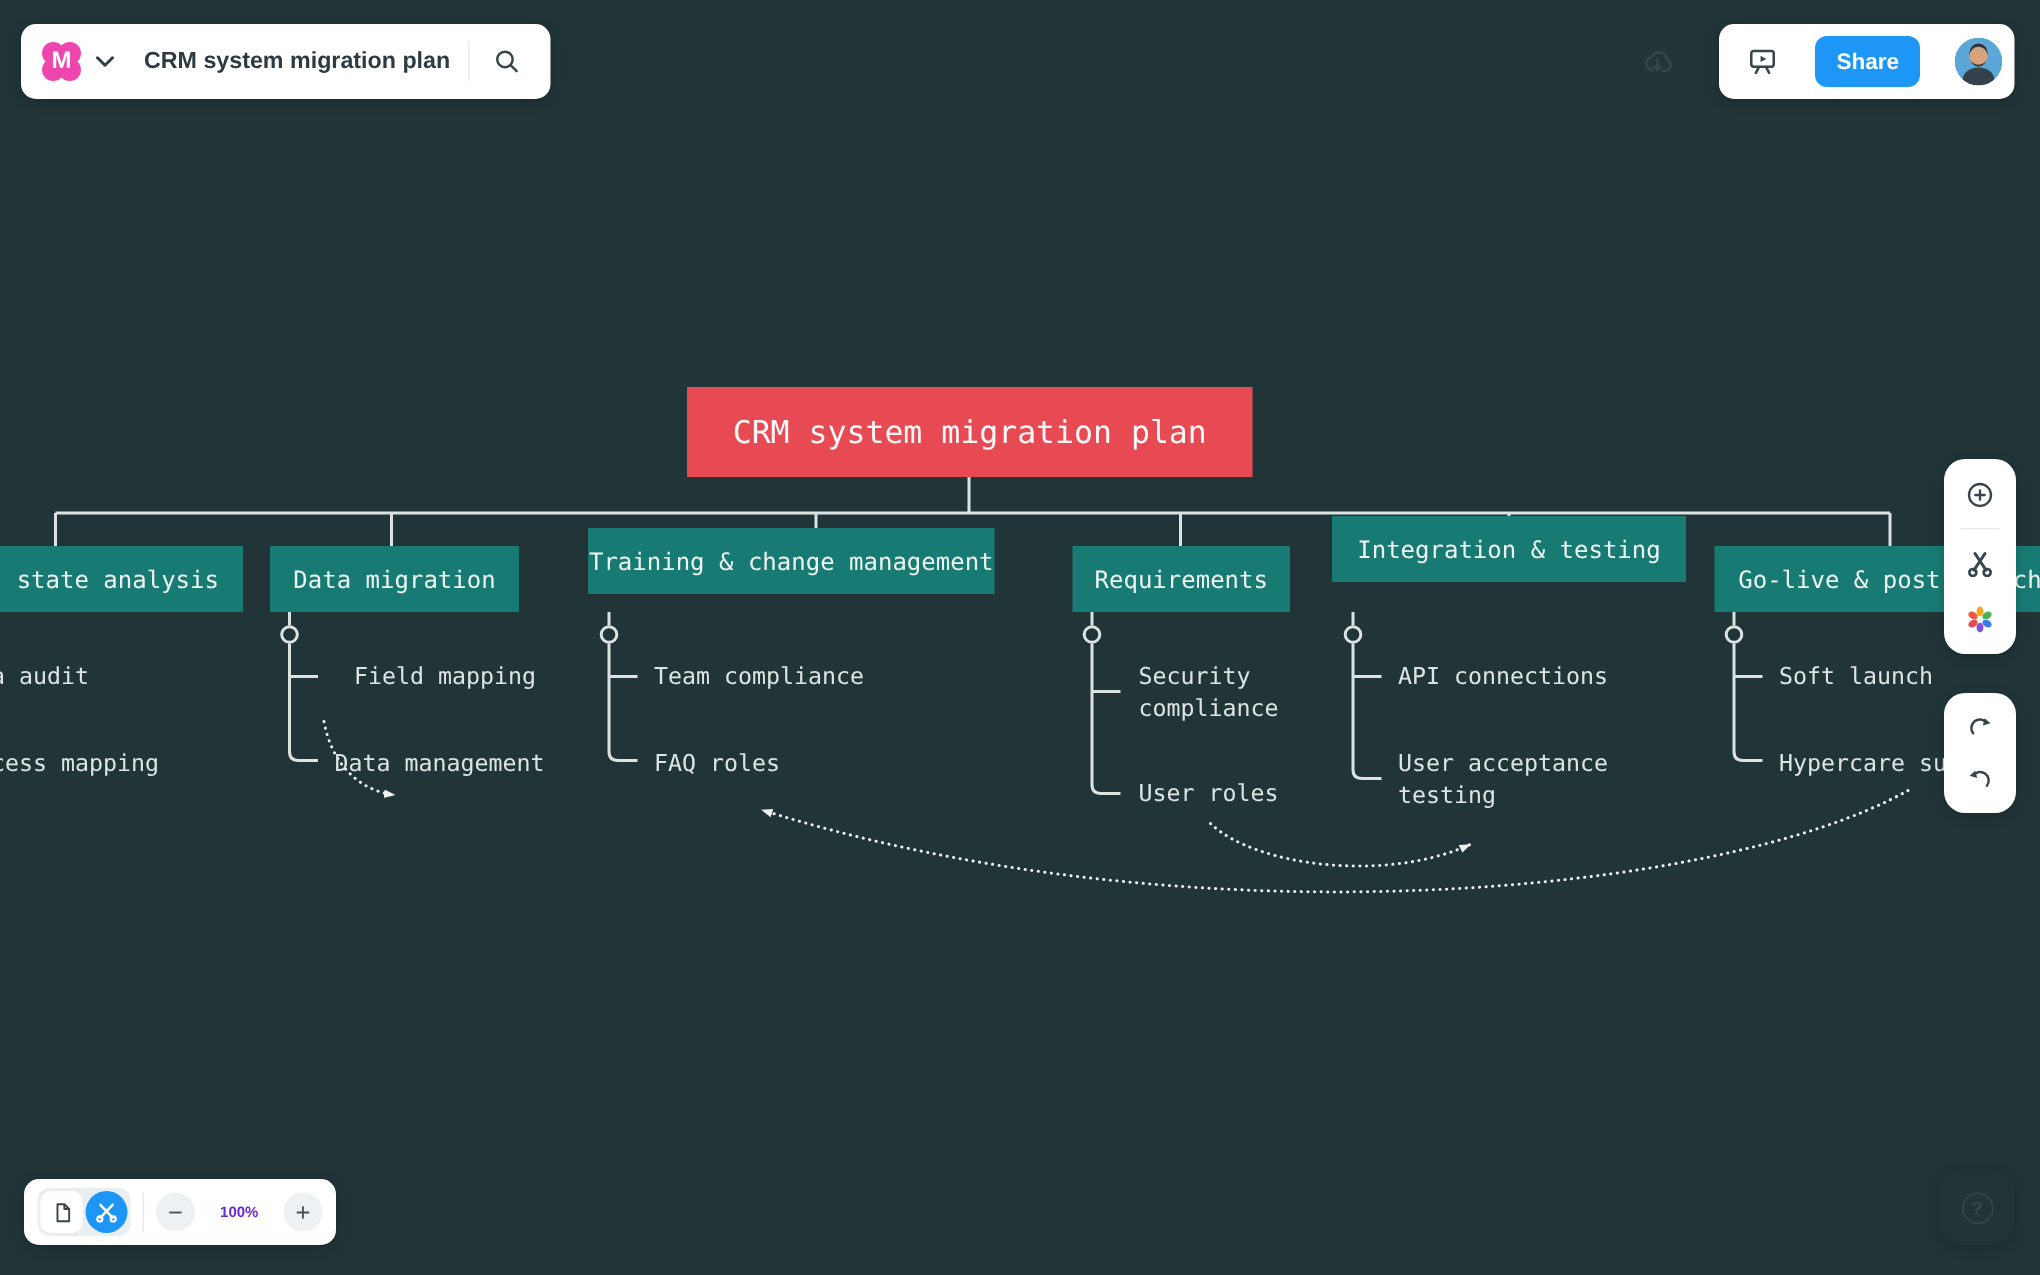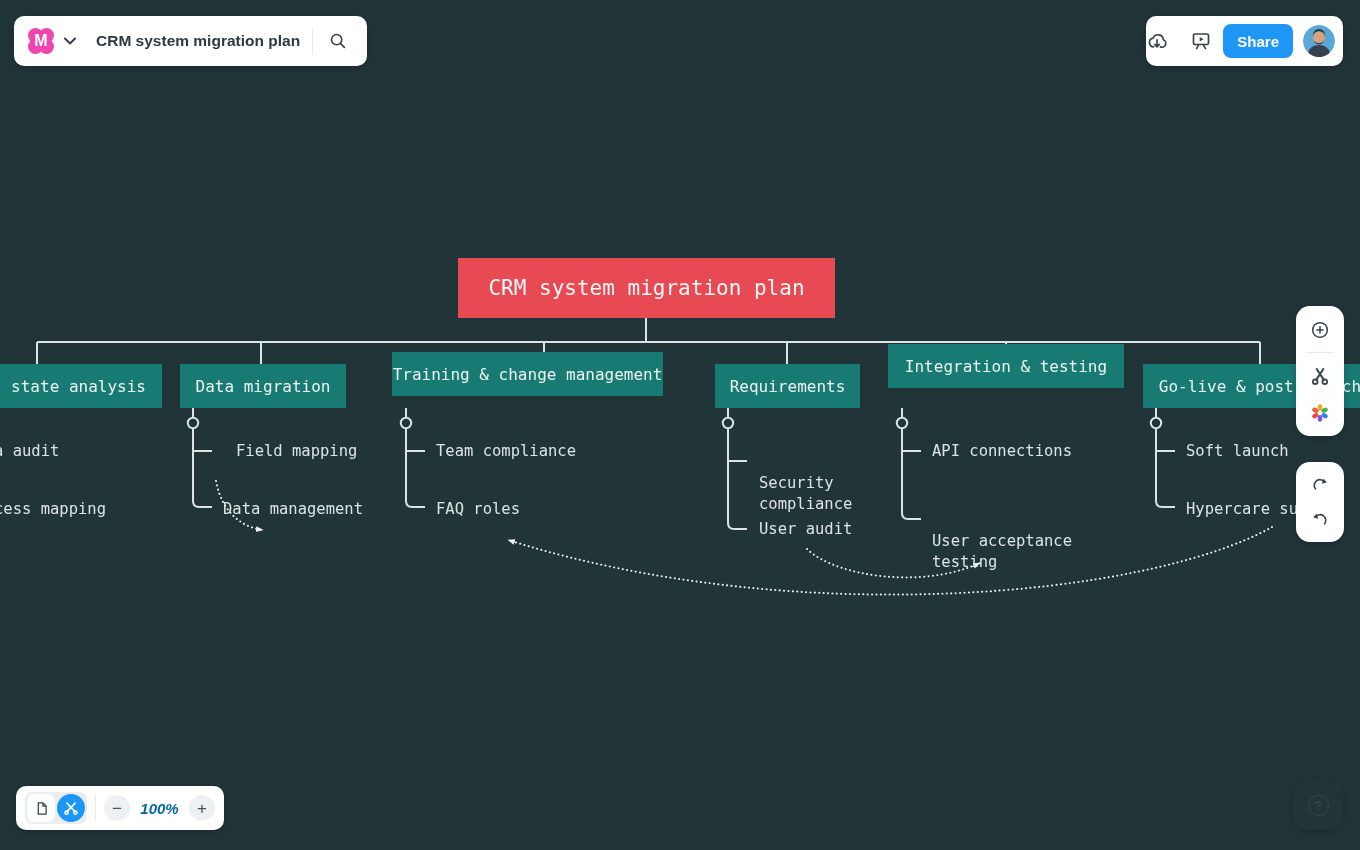--- a/index.html
+++ b/index.html
@@ -11,50 +11,50 @@
   body{width:1360px;height:850px;position:relative;overflow:hidden;
        background:var(--canvas-bg);font-family:"Liberation Sans",sans-serif;}
   svg{display:block;}
   .wires{position:absolute;left:0;top:0;}
   .node{position:absolute;display:flex;align-items:center;justify-content:center;
         font-family:"DejaVu Sans Mono",monospace;color:#eef4f2;white-space:nowrap;}
   .root{background:var(--node-red);font-size:21px;color:#fdf8f8;}
   .branch{background:var(--node-teal);height:44px;font-size:16px;}
   .child{position:absolute;font:15.5px/21px "DejaVu Sans Mono",monospace;
          color:#dde4e1;white-space:nowrap;}
-  .child.wrap{white-space:normal;margin-top:32px;}
+  .child.wrap{white-space:normal;}
   .card{position:absolute;background:#fff;border-radius:10px;
         box-shadow:0 2px 8px rgba(0,0,0,.22);display:flex;align-items:center;}
   .ibtn{background:none;border:0;padding:0;display:flex;align-items:center;
         justify-content:center;cursor:pointer;color:var(--ink);}
   .vdiv{width:1px;height:26px;background:#e7eaec;}
   .hdiv{height:1px;width:26px;background:#e7eaec;margin:4px auto;}
   
   .hdr-left{left:14px;top:16px;width:353px;height:50px;padding:0 12px;gap:8px;}
   .logo{position:relative;width:30px;height:30px;flex:0 0 auto;}
   .logo span{position:absolute;inset:0;display:flex;align-items:center;justify-content:center;
              color:#fff;font-weight:800;font-size:16px;font-family:"Liberation Sans",sans-serif;}
   .doc-title{font-size:15.5px;font-weight:700;color:#2c3a44;flex:1 1 auto;padding-left:12px;}
   
-  .hdr-right{left:1146px;top:16px;width:197px;height:50px;padding:0 8px;gap:10px;justify-content:flex-end;}
+  .hdr-right{left:1146px;top:16px;width:197px;height:50px;padding:0 8px;gap:23px;justify-content:flex-end;}
   .share{background:var(--accent-blue);color:#fff;border:0;border-radius:8px;height:34px;
          padding:0 14px;font-size:15px;font-weight:700;cursor:pointer;font-family:"Liberation Sans",sans-serif;}
   .avatar{width:32px;height:32px;border-radius:50%;overflow:hidden;flex:0 0 auto;}
   
   .panel{left:1296px;width:48px;border-radius:14px;flex-direction:column;padding:5px 0;}
   .panel .ibtn{width:40px;height:38px;}
   
   .bbar{left:16px;top:786px;width:208px;height:44px;padding:0 9px;gap:8px;border-radius:10px;}
   .mode-toggle{display:flex;align-items:center;background:#e9eef0;border-radius:8px;padding:2px;gap:2px;}
   .mode-btn{width:28px;height:28px;border:0;display:flex;align-items:center;justify-content:center;
             cursor:pointer;background:#fff;border-radius:7px;color:var(--ink);padding:0;}
   .mode-btn.active{background:var(--accent-blue);border-radius:50%;color:#fff;}
   .round-btn{width:26px;height:26px;border-radius:50%;border:0;background:#eef1f3;color:#46525a;
              font-size:17px;line-height:1;display:flex;align-items:center;justify-content:center;cursor:pointer;}
-  .zoom-level{font-size:15px;font-weight:700;color:#0369a1;flex:1;text-align:center;font-style:italic;}
+  .zoom-level{font-size:10px;font-weight:700;color:#6d28d9;flex:1;text-align:center;}
   
   .help{left:1293px;top:780px;width:50px;height:50px;border-radius:15px;justify-content:center;cursor:pointer;}
   .qmark{width:21px;height:21px;border:1.8px solid var(--ink);border-radius:50%;color:var(--ink);
          font-size:13px;font-weight:700;display:flex;align-items:center;justify-content:center;}
 </style>
 </head>
 <body>
 
 <svg class="wires" width="1360" height="850" viewBox="0 0 1360 850">
   <defs>
@@ -108,21 +108,21 @@
   <span>Go-live &amp; post-launch</span>
 </div>
 
 <div class="child" style="left:-34px;top:441px">Data audit</div>
 <div class="child" style="left:-34px;top:499px">Process mapping</div>
 <div class="child" style="left:236px;top:441px">Field mapping</div>
 <div class="child" style="left:223px;top:499px">Data management</div>
 <div class="child" style="left:436px;top:441px">Team compliance</div>
 <div class="child" style="left:436px;top:499px">FAQ roles</div>
 <div class="child wrap" style="left:759px;top:441px;width:105px">Security compliance</div>
-<div class="child" style="left:759px;top:519px">User audit</div>
+<div class="child" style="left:759px;top:519px">User roles</div>
 <div class="child" style="left:932px;top:441px">API connections</div>
 <div class="child wrap" style="left:932px;top:499px;width:160px">User acceptance testing</div>
 <div class="child" style="left:1186px;top:441px">Soft launch</div>
 <div class="child" style="left:1186px;top:499px">Hypercare support</div>
 
 <div class="card hdr-left">
   <div class="logo">
     <svg width="30" height="30" viewBox="0 0 30 30">
       <g fill="var(--logo-pink)">
         <circle cx="9.5" cy="9.5" r="7.5"></circle>

